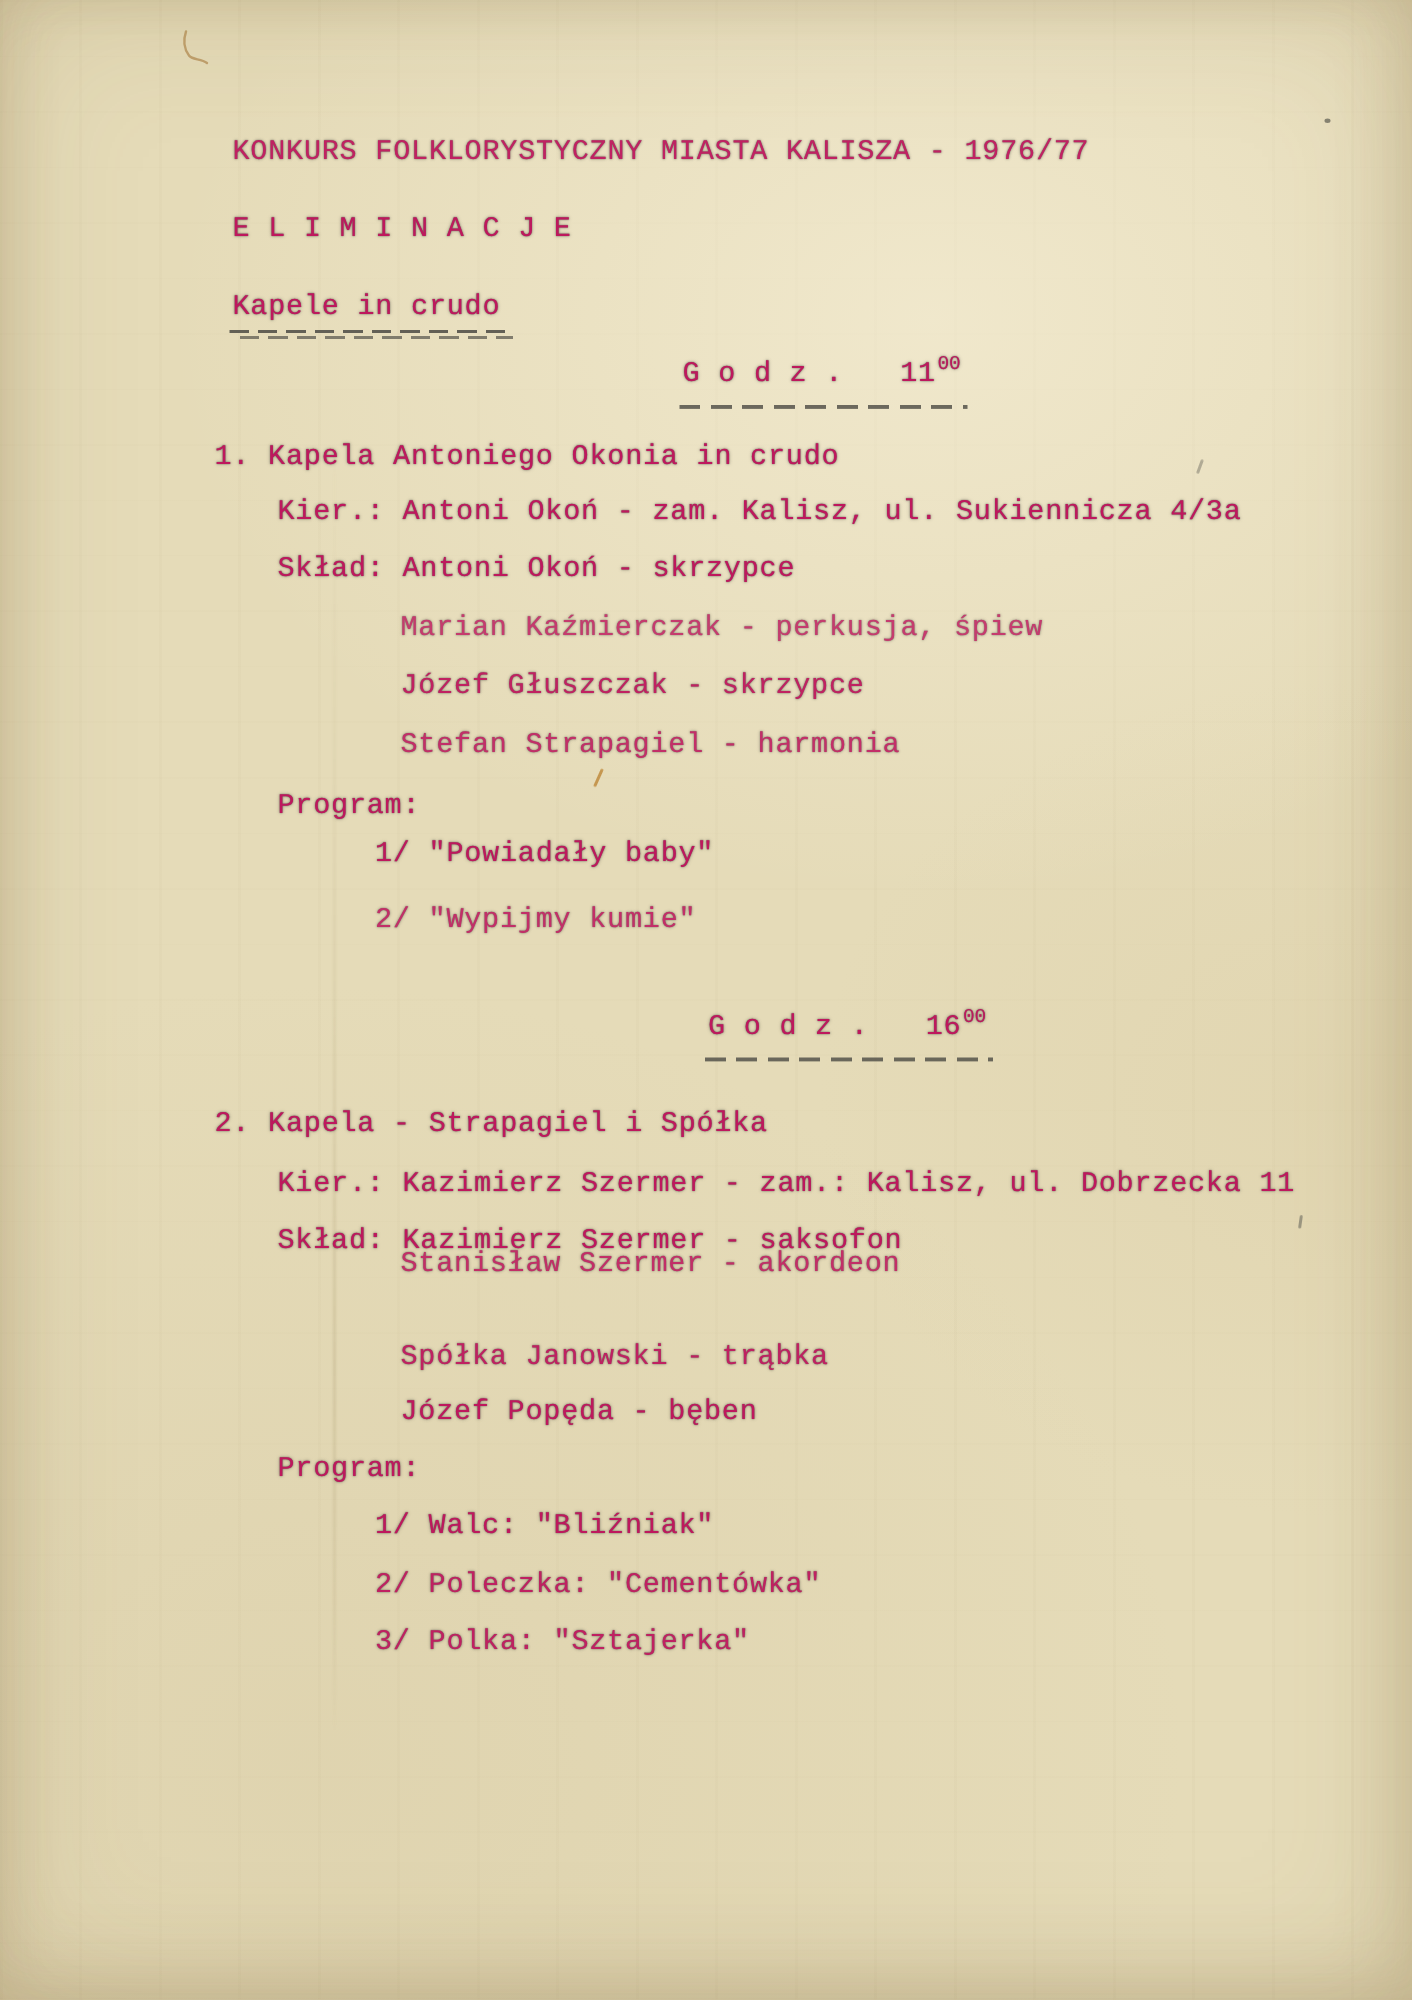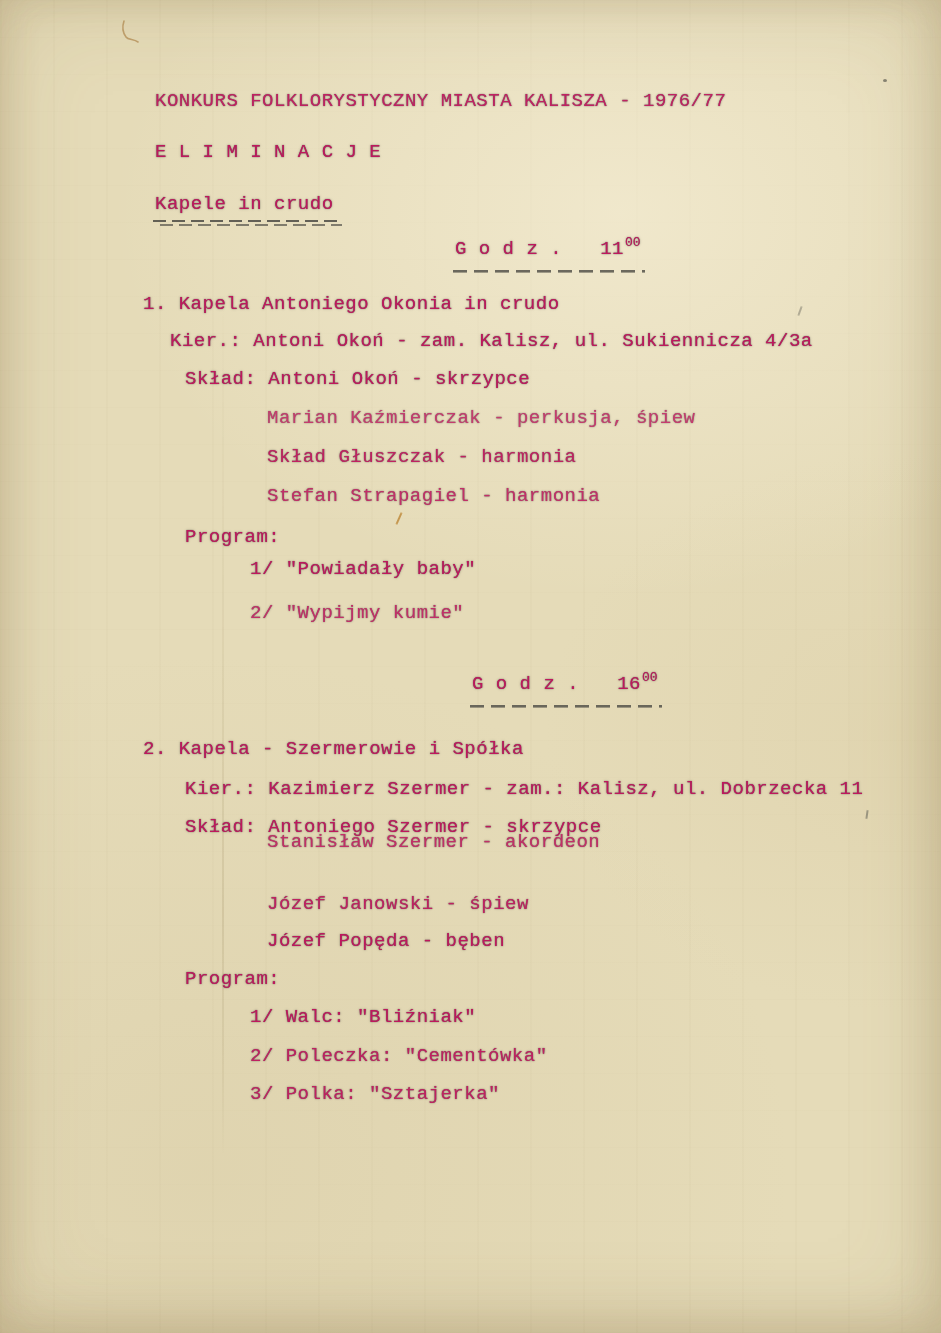--- a/index.html
+++ b/index.html
@@ -86,48 +86,48 @@
 <div class="line o95" style="top:90px;left:155px">KONKURS FOLKLORYSTYCZNY MIASTA KALISZA - 1976/77</div>
 <div class="line" style="top:141px;left:155px">E L I M I N A C J E</div>
 <div class="line cat" style="top:193px;left:155px">Kapele in crudo</div>
 
 <div class="line godz" style="top:238px;left:455px"><span>G o d z .</span><span class="time">11</span><span class="sup">00</span></div>
 
 <div class="line" style="top:293px;left:143px">
   <span>1.</span>
   <span>Kapela Antoniego Okonia in crudo</span>
 </div>
-<div class="line" style="top:330px;left:170px">
+<div class="line" style="top:330px;left:185px">
   <span>Kier.:</span>
   <span>Antoni Okoń - zam. Kalisz, ul. Sukiennicza 4/3a</span>
 </div>
 <div class="line" style="top:368px;left:185px">
   <span>Skład:</span>
   <span>Antoni Okoń - skrzypce</span>
 </div>
 <div class="line o82" style="top:407px;left:267px">Marian Kaźmierczak - perkusja, śpiew</div>
-<div class="line o95" style="top:446px;left:267px">Skład Głuszczak - harmonia</div>
+<div class="line o95" style="top:446px;left:267px">Józef Głuszczak - skrzypce</div>
 <div class="line o88" style="top:485px;left:267px">Stefan Strapagiel - harmonia</div>
 <div class="line" style="top:526px;left:185px">Program:</div>
 <div class="line" style="top:558px;left:250px">1/ "Powiadały baby"</div>
 <div class="line o88" style="top:602px;left:250px">2/ "Wypijmy kumie"</div>
 
 <div class="line godz" style="top:673px;left:472px"><span>G o d z .</span><span class="time">16</span><span class="sup">00</span></div>
 
 <div class="line" style="top:738px;left:143px">
   <span>2.</span>
-  <span>Kapela - Szermerowie i Spółka</span>
+  <span>Kapela - Strapagiel i Spółka</span>
 </div>
 <div class="line" style="top:778px;left:185px">
   <span>Kier.:</span>
   <span>Kazimierz Szermer - zam.: Kalisz, ul. Dobrzecka 11</span>
 </div>
 <div class="line" style="top:816px;left:185px">
   <span>Skład:</span>
-  <span>Antoniego Szermer - skrzypce</span>
+  <span>Kazimierz Szermer - saksofon</span>
 </div>
 <div class="line o88" style="top:831px;left:267px">Stanisław Szermer - akordeon</div>
-<div class="line o95" style="top:893px;left:267px">Józef Janowski - śpiew</div>
+<div class="line o95" style="top:893px;left:267px">Spółka Janowski - trąbka</div>
 <div class="line" style="top:930px;left:267px">Józef Popęda - bęben</div>
 <div class="line" style="top:968px;left:185px">Program:</div>
 <div class="line" style="top:1006px;left:250px">1/ Walc: "Bliźniak"</div>
 <div class="line o95" style="top:1045px;left:250px">2/ Poleczka: "Cementówka"</div>
 <div class="line o95" style="top:1083px;left:250px">3/ Polka: "Sztajerka"</div>
 
 </body></html>

